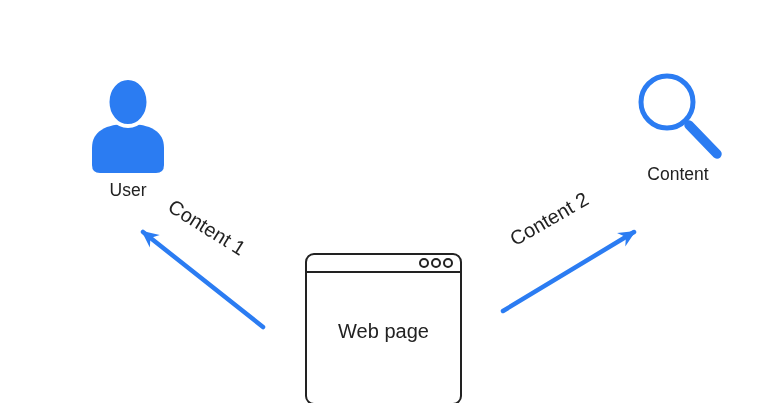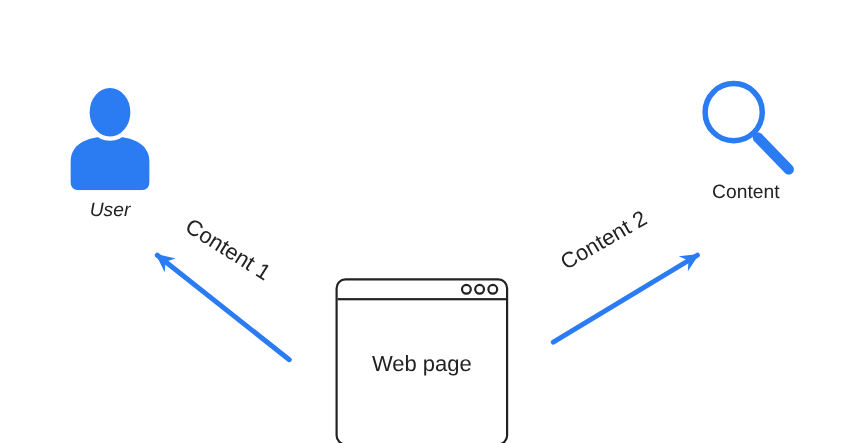--- a/index.html
+++ b/index.html
@@ -19,21 +19,21 @@
 
   
   .arrows{position:absolute;left:0;top:0;width:768px;height:403px;pointer-events:none;}
   .arrows line{stroke:var(--accent);stroke-width:4.5;stroke-linecap:round;}
   #arrowhead path{fill:var(--accent);}
 
   
   .node{position:absolute;display:flex;flex-direction:column;align-items:center;}
   .node-label{font-size:17.5px;color:var(--ink);white-space:nowrap;}
 
-  .node-user{left:64px;top:78px;width:72px;gap:7px;font-style:italic;}
+  .node-user{left:92px;top:78px;width:72px;gap:7px;}
   .node-google{left:630px;top:66px;width:96px;gap:4px;}
 
   
   .window{
     position:absolute;left:305px;top:253px;width:157px;height:152px;
     border:2.5px solid var(--ink);border-radius:9px;background:var(--background);
     display:flex;flex-direction:column;
   }
   .titlebar{
     height:18px;border-bottom:2.5px solid var(--ink);

